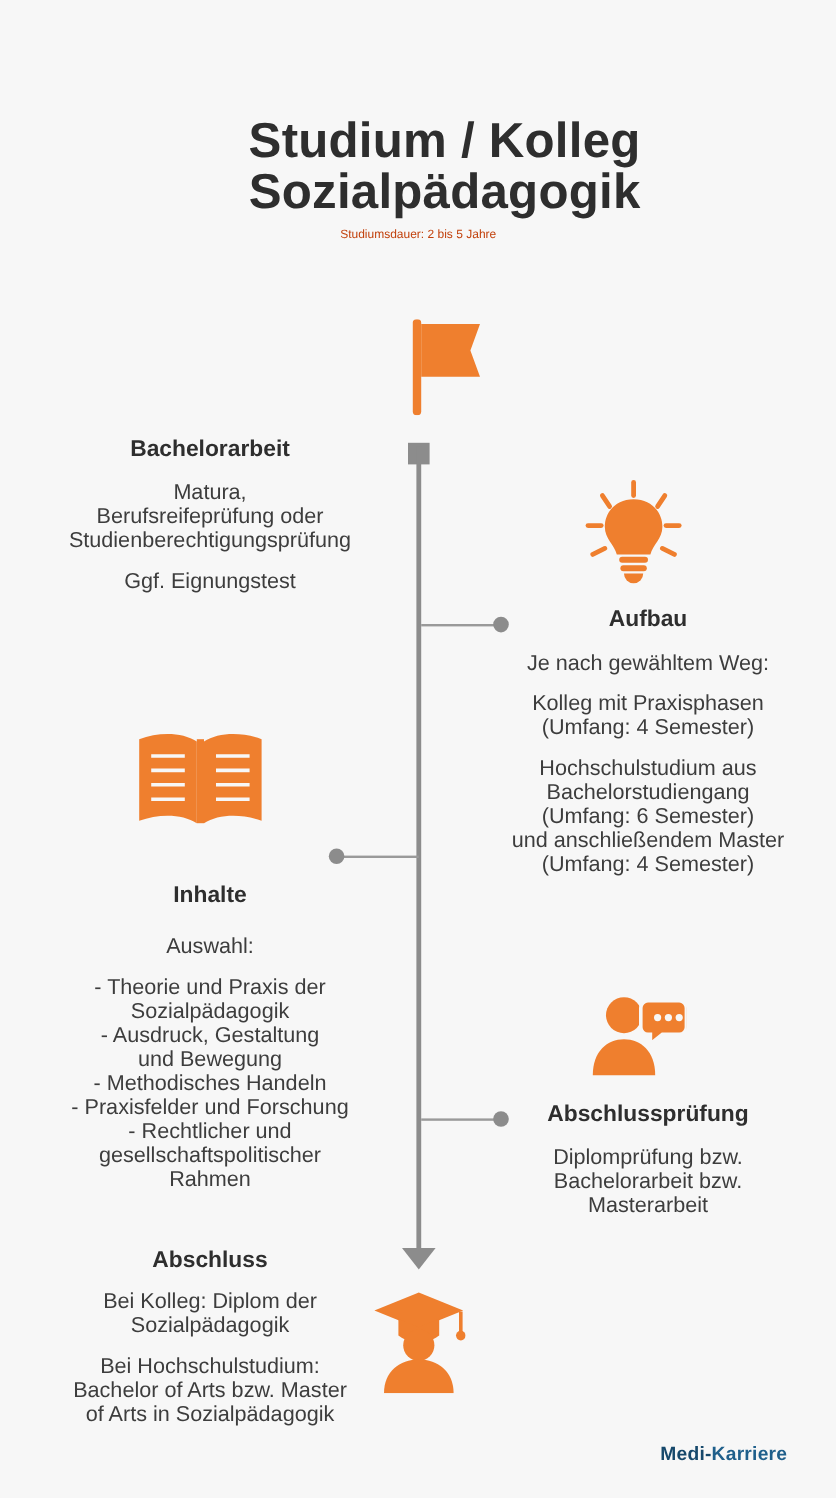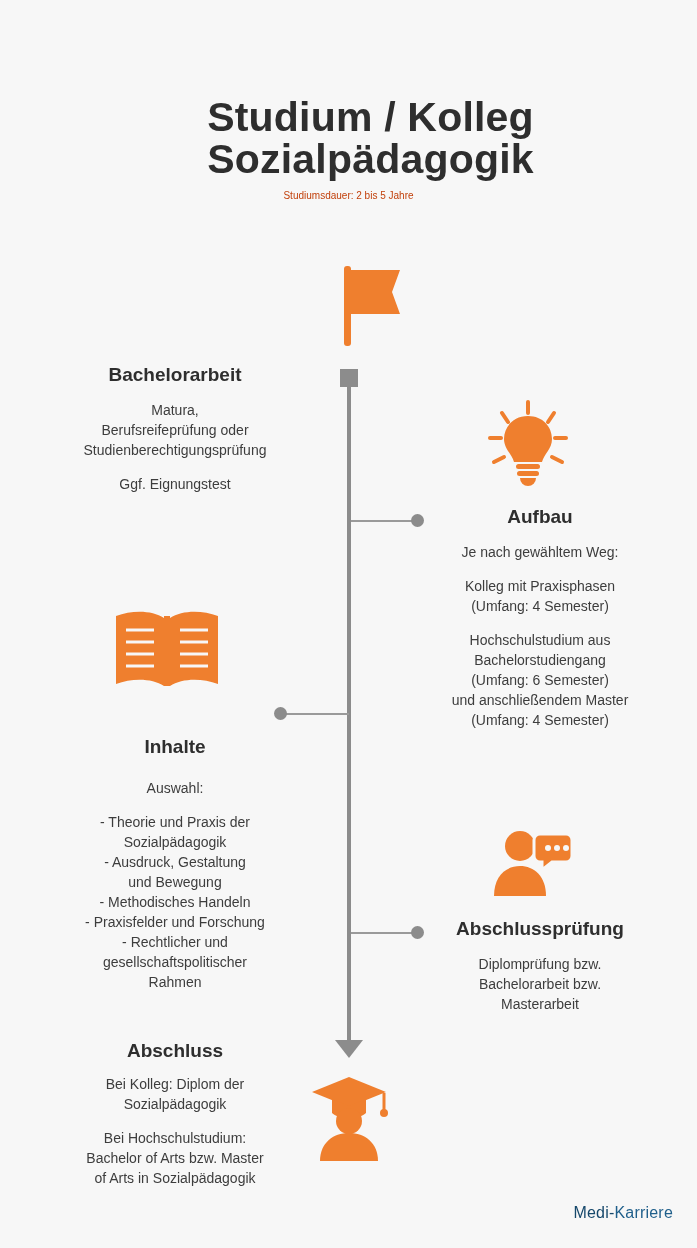--- a/index.html
+++ b/index.html
@@ -85,21 +85,21 @@
     background: #8c8c8c;
   }
 
   
   .block-heading {
     font-size: 19px;
     font-weight: bold;
     color: #2e2e2e;
   }
   .block-body {
-    font-size: 14px;
+    font-size: 18px;
     line-height: 20px;
     color: #3d3d3d;
   }
   .para { margin-top: 14px; }
   .para:first-child { margin-top: 0; }
 
   .left-block { position: absolute; text-align: center; }
   .right-block { position: absolute; text-align: center; }
 
   
@@ -122,24 +122,24 @@
   .icon { position: absolute; }
   #icon-flag { left: 338px; top: 266px; }
   #icon-bulb { left: 486px; top: 400px; }
   #icon-book { left: 112px; top: 608px; }
   #icon-person-chat { left: 486px; top: 828px; }
   #icon-graduate { left: 310px; top: 1075px; }
 
   
   .brand {
     position: absolute;
-    right: 24px;
+    right: 41px;
     bottom: 26px;
     font-size: 16px;
-    font-weight: normal;
+    font-weight: bold;
     color: #24506e;
     letter-spacing: 0.2px;
   }
   .brand .accent { color: #16486b; }
   .brand .hl { color: #1f5f8b; }
 </style>
 </head>
 <body>
 
 <div class="page">

